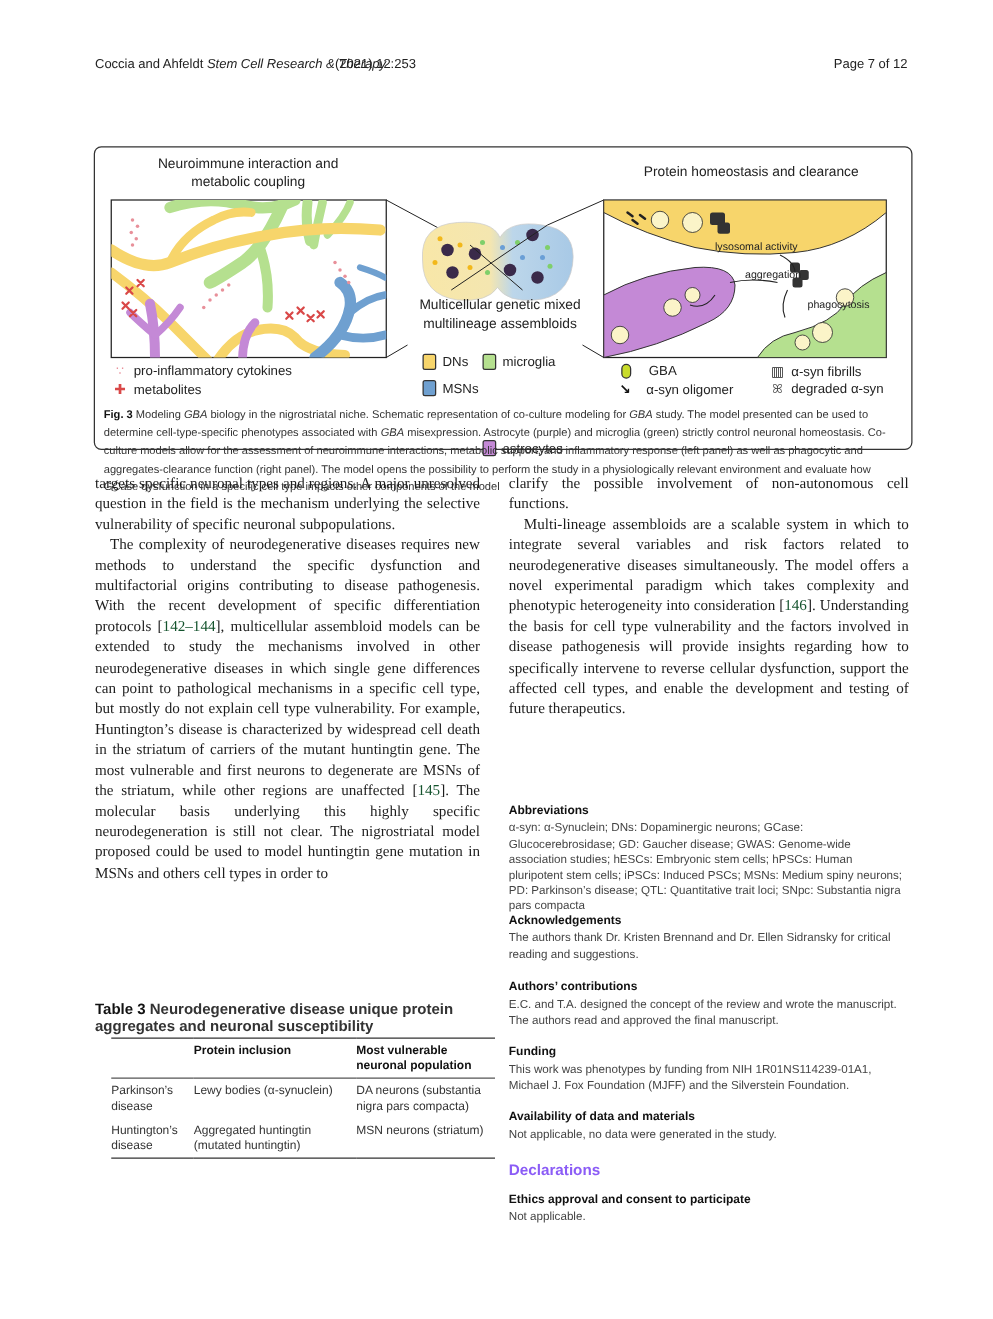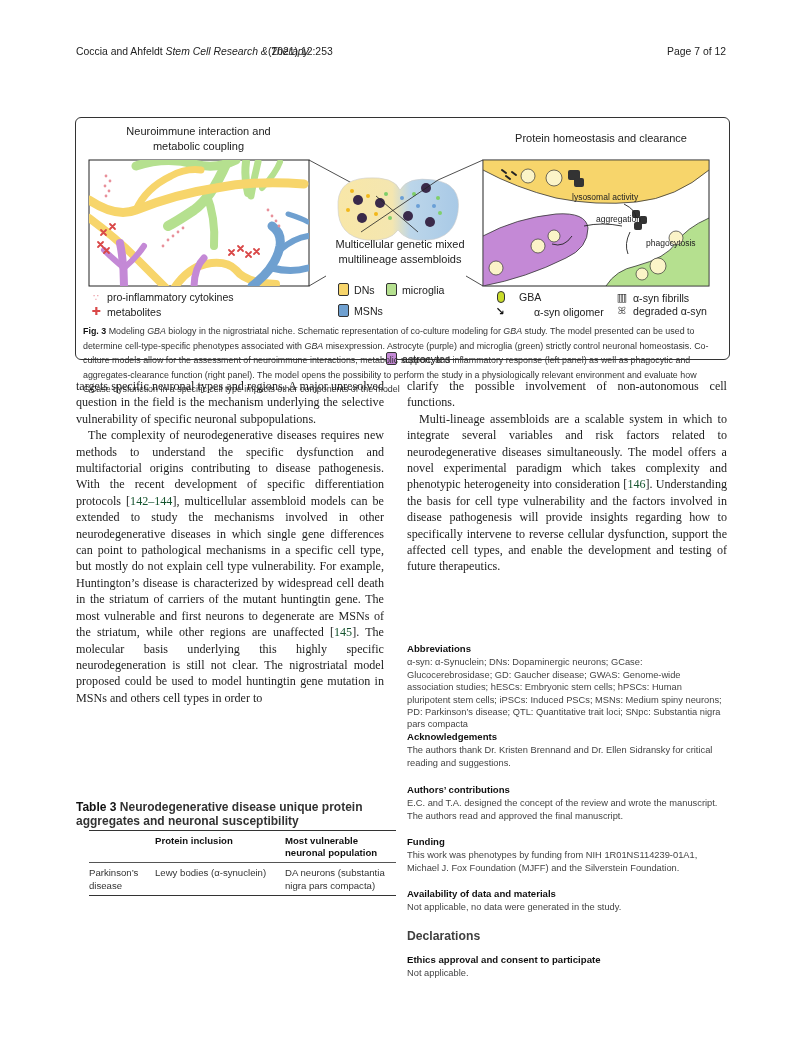--- a/index.html
+++ b/index.html
@@ -31,21 +31,21 @@
   .table-caption b { color:#111; }
   table.t3 { position:absolute; left:89px; top:830px; width:307px; border-collapse:collapse; font-size:9.6px; line-height:12.2px; color:#333; }
   table.t3 th { text-align:left; font-weight:bold; color:#111; padding:4px 4px 3px 0; vertical-align:top; }
   table.t3 td { padding:4px 4px 3px 0; vertical-align:top; }
   table.t3 thead tr { border-top:1.4px solid #333; border-bottom:1px solid #555; }
   table.t3 tbody tr:last-child { border-bottom:1.4px solid #333; }
 
   .backmatter { position:absolute; left:407px; width:320px; font-size:9.3px; line-height:12.4px; color:#444; }
   .backmatter h4 { margin:0 0 1px 0; font-size:9.6px; font-weight:bold; color:#111; }
   .backmatter p { margin:0; }
-  .decl-h { position:absolute; left:407px; top:929px; font-size:12.2px; font-weight:bold; color:#404040; }
+  .decl-h { position:absolute; left:407px; top:929px; font-size:12.2px; font-weight:bold; color:#8b5cf6; }
 </style>
 </head>
 <body>
 
 <div class="running-head sans">
   <span class="left"><span>Coccia and Ahfeldt</span> <i>Stem Cell Research &amp; Therapy</i></span>
   <span class="year">(2021) 12:253</span>
   <span class="page">Page 7 of 12</span>
 </div>
 
@@ -247,21 +247,21 @@
   <div class="legend-item" style="left:418px; top:173px;">
     <span style="display:inline-block; width:6px; height:10px; background:#c9dc2a; border:1px solid #333; border-radius:4px; margin:0 3px;"></span>
     <span style="margin-left:6px;">GBA</span>
   </div>
   <div class="legend-item" style="left:540px; top:173px;">
     <span style="font-size:11px; color:#222; width:12px; text-align:center;">▥</span>
     <span>α-syn fibrills</span>
   </div>
   <div class="legend-item" style="left:418px; top:187px;">
     <span style="font-size:11px; color:#111; font-weight:bold; width:12px; text-align:center;">↘</span>
-    <span style="margin-left:23px;">α-syn oligomer</span>
+    <span style="margin-left:6px;">α-syn oligomer</span>
   </div>
   <div class="legend-item" style="left:540px; top:187px;">
     <span style="font-size:10px; color:#444; width:12px; text-align:center;">ꕤ</span>
     <span>degraded α-syn</span>
   </div>
 
   <div class="caption">
     <b>Fig. 3</b>
     <span>Modeling </span><i>GBA</i><span> biology in the nigrostriatal niche.</span><span> Schematic representation of co-culture modeling for </span><i>GBA</i><span> study. The model presented can be used to determine cell-type-specific phenotypes associated with </span><i>GBA</i><span> misexpression. Astrocyte (purple) and microglia (green) strictly control neuronal homeostasis. Co-culture models allow for the assessment of neuroimmune interactions, metabolic support, and inflammatory response (left panel) as well as phagocytic and aggregates-clearance function (right panel). The model opens the possibility to perform the study in a physiologically relevant environment and evaluate how GCase dysfunction in a specific cell type impacts other components of the model</span>
   </div>
@@ -287,20 +287,25 @@
       <th>Protein inclusion</th>
       <th>Most vulnerable neuronal population</th>
     </tr>
   </thead>
   <tbody>
     <tr>
       <td>Parkinson’s disease</td>
       <td>Lewy bodies (α-synuclein)</td>
       <td>DA neurons (substantia nigra pars compacta)</td>
     </tr>
+    <tr>
+      <td>Huntington’s disease</td>
+      <td>Aggregated huntingtin (mutated huntingtin)</td>
+      <td>MSN neurons (striatum)</td>
+    </tr>
   </tbody>
 </table>
 
 <div class="col serif" style="left:407px; top:378px; width:320px;">
   <p>clarify the possible involvement of non-autonomous cell functions.</p>
   <p class="indent"><span>Multi-lineage assembloids are a scalable system in which to integrate several variables and risk factors related to neurodegenerative diseases simultaneously. The model offers a novel experimental paradigm which takes complexity and phenotypic heterogeneity into consideration [</span><a class="ref">146</a><span>]. Understanding the basis for cell type vulnerability and the factors involved in disease pathogenesis will provide insights regarding how to specifically intervene to reverse cellular dysfunction, support the affected cell types, and enable the development and testing of future therapeutics.</span></p>
 </div>
 
 <div class="backmatter sans" style="top:643px;">
   <h4>Abbreviations</h4>

